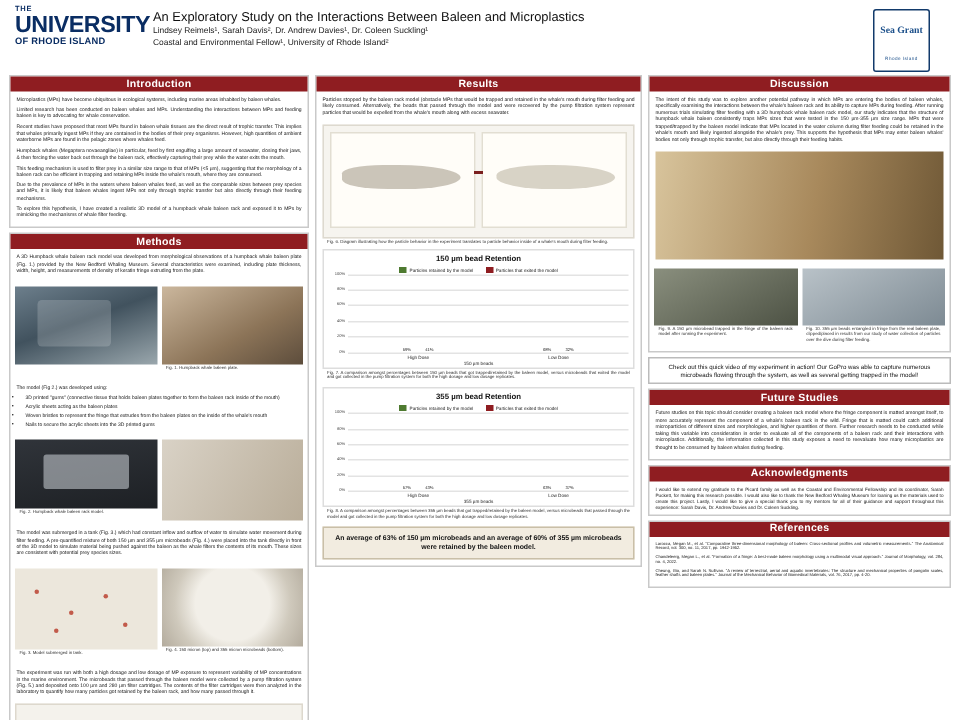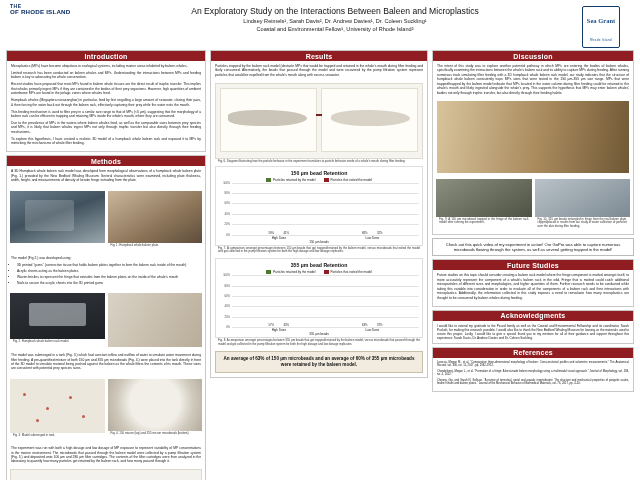--- a/index.html
+++ b/index.html
@@ -10,21 +10,21 @@
     color:#111;
   }
   .poster{position:relative;width:640px;height:480px;box-sizing:border-box;padding:4px 6px;}
 
   
   .header{display:flex;align-items:flex-start;height:46px;}
   .uri-logo{width:92px;flex:0 0 92px;padding-left:4px;color:#0a2d63;line-height:1;}
   .uri-the{font-size:5px;letter-spacing:.5px;font-weight:bold;}
   .uri-university{font-size:15.5px;font-weight:bold;letter-spacing:-.3px;}
   .uri-of{font-size:6.2px;font-weight:bold;letter-spacing:.2px;}
-  .title-block{flex:1;text-align:center;padding-top:2px;}
+  .title-block{flex:1;padding-top:2px;}
   .ptitle{font-size:8.6px;font-weight:normal;color:#111;margin:0 0 2px 0;}
   .pauthors{font-size:5.6px;color:#222;margin:0;line-height:1.35;}
   .seagrant{width:66px;flex:0 0 66px;text-align:center;padding-top:2px;}
   .sg-badge{display:inline-block;border:1px solid #123a6b;border-radius:2px;padding:2px 4px;background:#fff;}
   .sg-1{font-size:6.5px;font-weight:bold;color:#1b4f8a;font-family:"Liberation Serif",serif;line-height:1;}
   .sg-2{font-size:3.1px;color:#1b4f8a;letter-spacing:.3px;}
 
   
   .cols{display:flex;gap:4px;height:428px;}
   .col{display:flex;flex-direction:column;gap:3px;}
@@ -96,20 +96,21 @@
   .ack{font-size:3.1px;line-height:1.3;text-align:justify;padding:3px 4px;color:#161616;}
 </style>
 </head>
 <body>
 
 <div class="poster">
 
   <div class="header">
     <div class="uri-logo">
       <div class="uri-the">THE</div>
+      <div class="uri-university">UNIVERSITY</div>
       <div class="uri-of">OF RHODE ISLAND</div>
     </div>
     <div class="title-block">
       <div class="ptitle">An Exploratory Study on the Interactions Between Baleen and Microplastics</div>
       <div class="pauthors">Lindsey Reimels¹, Sarah Davis², Dr. Andrew Davies¹, Dr. Coleen Suckling¹</div>
       <div class="pauthors">Coastal and Environmental Fellow¹, University of Rhode Island²</div>
     </div>
     <div class="seagrant">
       <span class="sg-badge">
         <span class="sg-1">Sea Grant</span><br>

